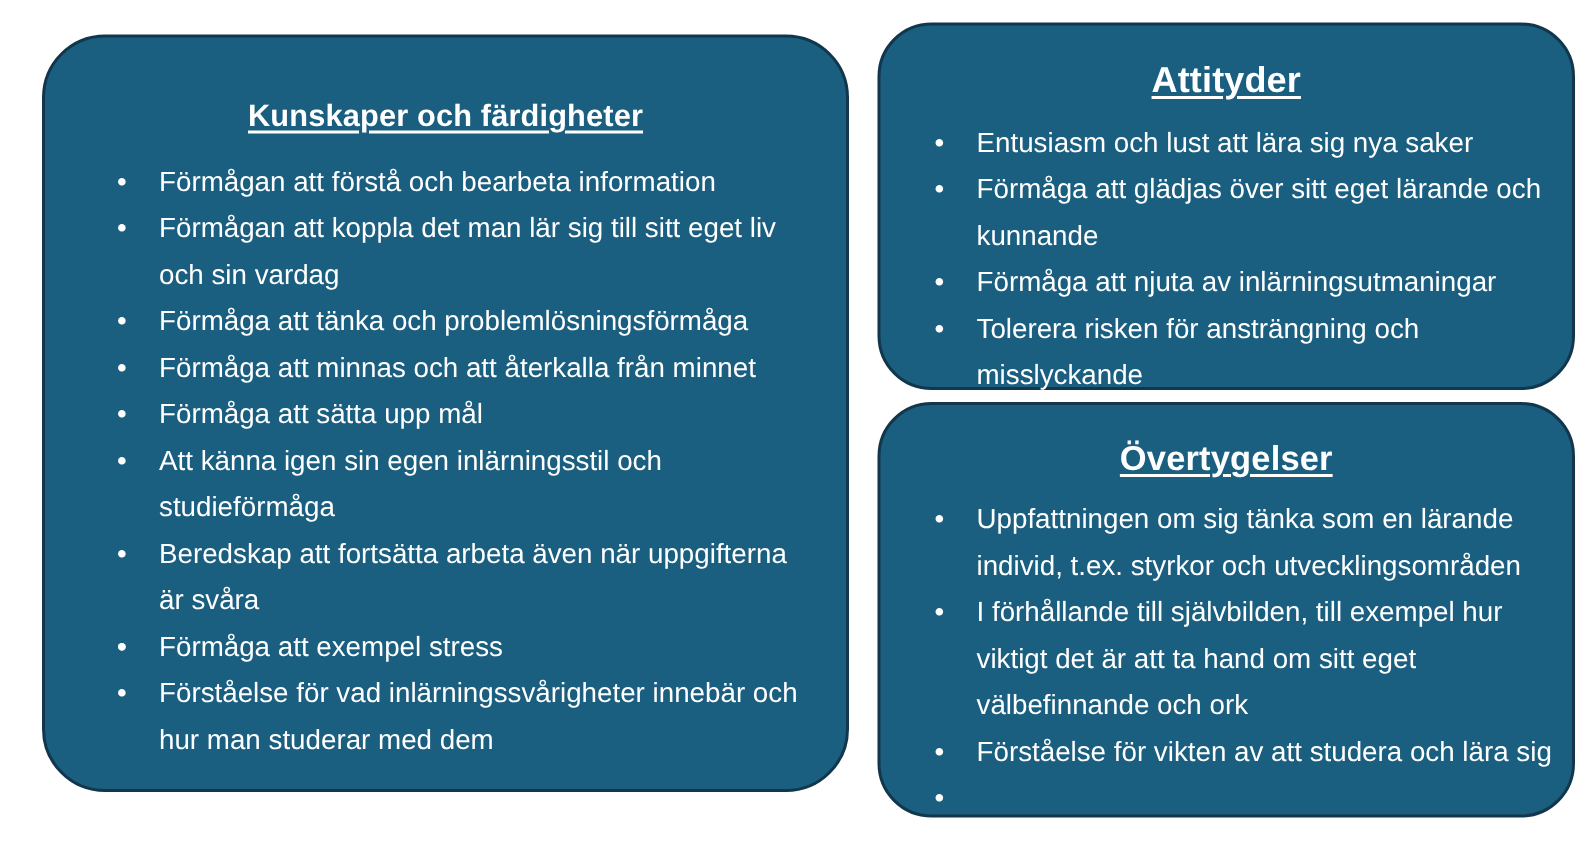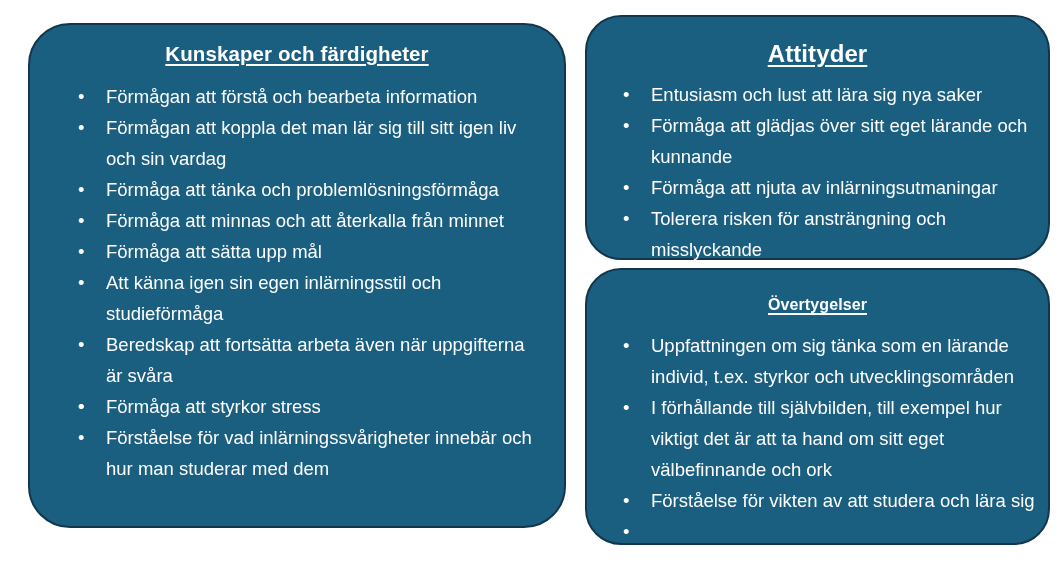--- a/index.html
+++ b/index.html
@@ -59,21 +59,21 @@
 
   
   #panel-knowledge {
     left: 28px;
     top: 23px;
     width: 538px;
     height: 505px;
     border-radius: 42px;
   }
   #panel-knowledge .panel-title {
-    margin-top: 16px;
+    margin-top: 40px;
     font-size: 20.5px;
     line-height: 26px;
   }
   #panel-knowledge ul.bullets {
     margin-top: 14px;
     margin-left: 24px;
     margin-right: 18px;
   }
   #panel-knowledge ul.bullets li {
     font-size: 18.5px;
@@ -115,21 +115,21 @@
   
   #panel-beliefs {
     left: 585px;
     top: 268px;
     width: 465px;
     height: 277px;
     border-radius: 36px;
   }
   #panel-beliefs .panel-title {
     margin-top: 22px;
-    font-size: 16px;
+    font-size: 23px;
     line-height: 26px;
   }
   #panel-beliefs ul.bullets {
     margin-top: 12px;
     margin-left: 16px;
     margin-right: 10px;
   }
   #panel-beliefs ul.bullets li {
     font-size: 18.5px;
     line-height: 31px;
@@ -146,21 +146,21 @@
   <div class="panel-title">
     <span>Kunskaper och färdigheter</span>
   </div>
   <ul class="bullets">
     <li>
       <span class="dot">•</span>
       <span>Förmågan att förstå och bearbeta information</span>
     </li>
     <li>
       <span class="dot">•</span>
-      <span>Förmågan att koppla det man lär sig till sitt igen liv och sin vardag</span>
+      <span>Förmågan att koppla det man lär sig till sitt eget liv och sin vardag</span>
     </li>
     <li>
       <span class="dot">•</span>
       <span>Förmåga att tänka och problemlösningsförmåga</span>
     </li>
     <li>
       <span class="dot">•</span>
       <span>Förmåga att minnas och att återkalla från minnet</span>
     </li>
     <li>
@@ -173,21 +173,21 @@
     </li>
     <li>
       <span class="dot">•</span>
       <span>Beredskap att fortsätta arbeta även när uppgifterna är svåra</span>
     </li>
     <li>
       <span class="dot">•</span>
     </li>
     <li>
       <span class="dot">•</span>
-      <span>Förmåga att styrkor stress</span>
+      <span>Förmåga att exempel stress</span>
     </li>
     <li>
       <span class="dot">•</span>
       <span>Förståelse för vad inlärningssvårigheter innebär och hur man studerar med dem</span>
     </li>
   </ul>
 </section>
 
 <section class="panel" id="panel-attitudes">
   <div class="panel-title">

